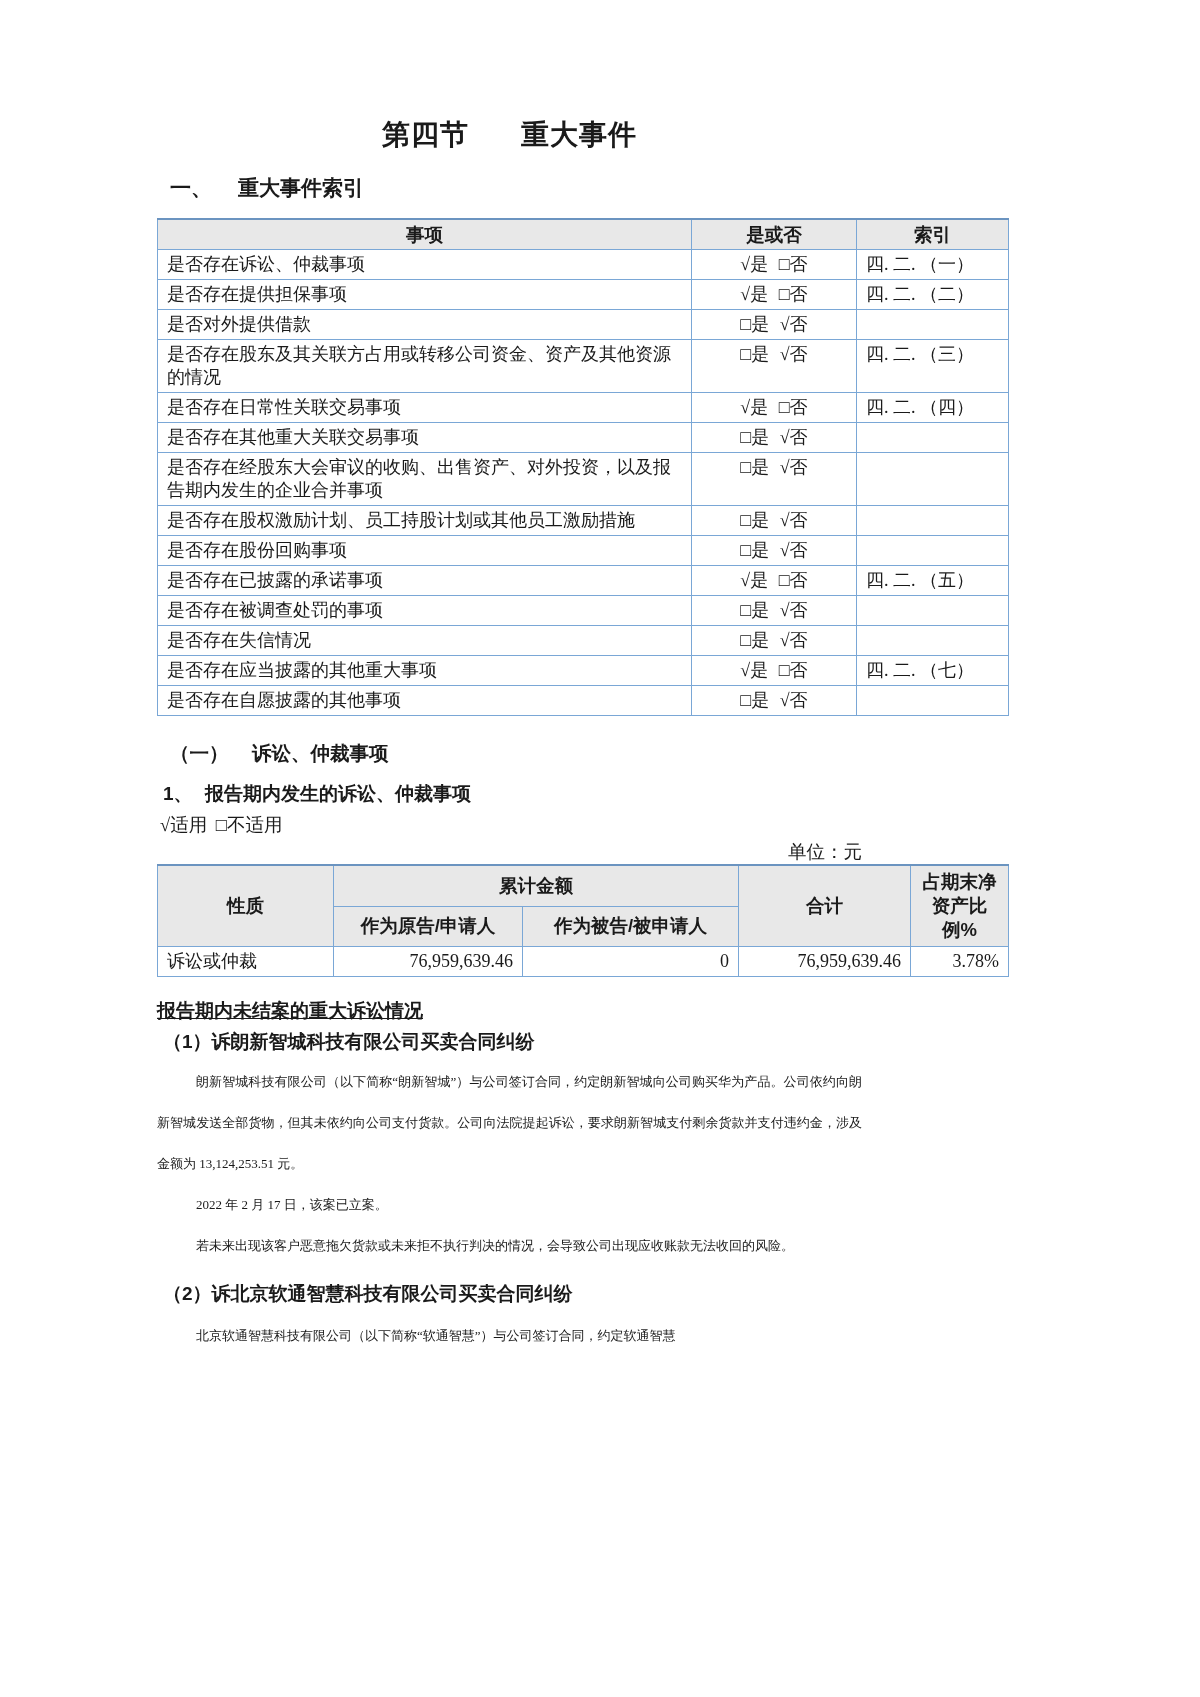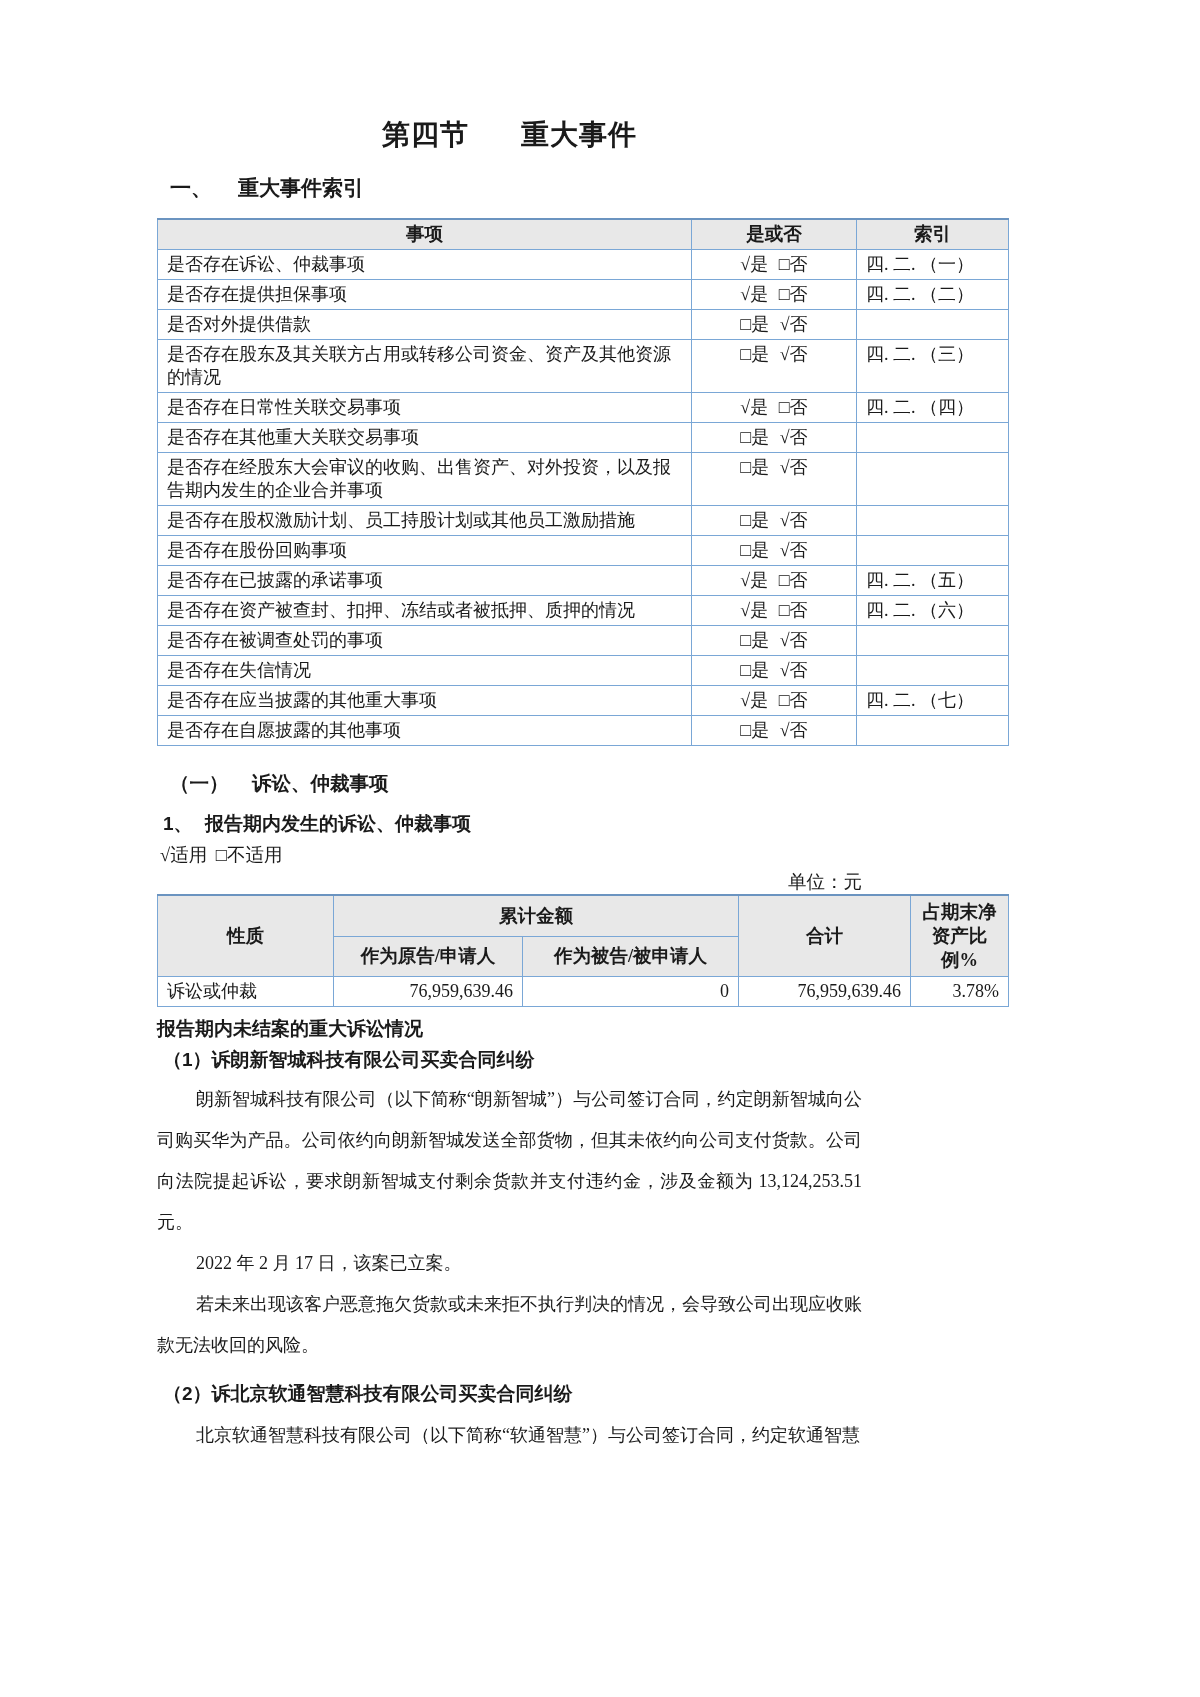--- a/index.html
+++ b/index.html
@@ -24,21 +24,21 @@
     width:851px;border-collapse:collapse;table-layout:fixed;
     margin-top:16px;font-size:18px;
     border:1px solid #7aa7d6;border-top:2px solid #6b94c0;
   }
   table.doc-table th,table.doc-table td{
     border:1px solid #7aa7d6;line-height:23px;padding:3px 9px;
     vertical-align:top;word-break:break-all;
   }
   table.doc-table th{
     background:#e8e8e8;text-align:center;font-size:18.5px;
-    font-family:Liberation Serif, serif;font-weight:bold;
+    font-family:Liberation Sans, sans-serif;font-weight:bold;
   }
   td.cell-item{text-align:left;}
   td.cell-answer{text-align:center;word-spacing:6px;}
   td.cell-index{text-align:left;}
 
   
   .sub-heading{font-size:19.5px;line-height:26px;margin:24px 0 0 13px;}
   .sub-heading .num{display:inline-block;min-width:82px;}
   .item-heading{font-size:19px;line-height:24px;margin:16px 0 0 6px;}
   .item-heading .num{display:inline-block;min-width:42px;}
@@ -46,25 +46,25 @@
   .unit-label{font-size:18.5px;line-height:24px;text-align:right;margin:2px 0 0 0;}
 
   
   table.lit-table{margin-top:0;}
   table.lit-table th{vertical-align:middle;padding:4px 6px;line-height:24px;}
   table.lit-table td{vertical-align:middle;}
   td.num-cell{text-align:right;padding-right:5px;}
   td.nature-cell{text-align:left;}
 
   
-  .bold-line{font-size:19px;line-height:27px;margin:8px 0 0 0;}
+  .bold-line{font-size:19px;line-height:27px;margin:20px 0 0 0;text-decoration:underline;}
   .case-heading{font-size:19px;line-height:27px;margin:4px 0 0 6px;}
   .case-heading2{font-size:19px;line-height:27px;margin:14px 0 0 6px;}
   p.body-para{
-    font-size:18px;line-height:41px;margin:6px 0 0 0;
+    font-size:13px;line-height:41px;margin:6px 0 0 0;
     text-align:justify;text-indent:39px;
   }
   p.body-para.no-top{margin-top:0;}
 </style>
 </head>
 <body>
 
 <div class="page">
 
   <h1 class="doc-title hei"><span>第四节</span><span class="gap"></span><span>重大事件</span></h1>
@@ -127,25 +127,20 @@
         </tr>
         <tr>
           <td class="cell-item">是否存在股份回购事项</td>
           <td class="cell-answer">□是 √否</td>
           <td class="cell-index"></td>
         </tr>
         <tr>
           <td class="cell-item">是否存在已披露的承诺事项</td>
           <td class="cell-answer">√是 □否</td>
           <td class="cell-index">四. 二. （五）</td>
-        </tr>
-        <tr>
-          <td class="cell-item">是否存在资产被查封、扣押、冻结或者被抵押、质押的情况</td>
-          <td class="cell-answer">√是 □否</td>
-          <td class="cell-index">四. 二. （六）</td>
         </tr>
         <tr>
           <td class="cell-item">是否存在被调查处罚的事项</td>
           <td class="cell-answer">□是 √否</td>
           <td class="cell-index"></td>
         </tr>
         <tr>
           <td class="cell-item">是否存在失信情况</td>
           <td class="cell-answer">□是 √否</td>
           <td class="cell-index"></td>

